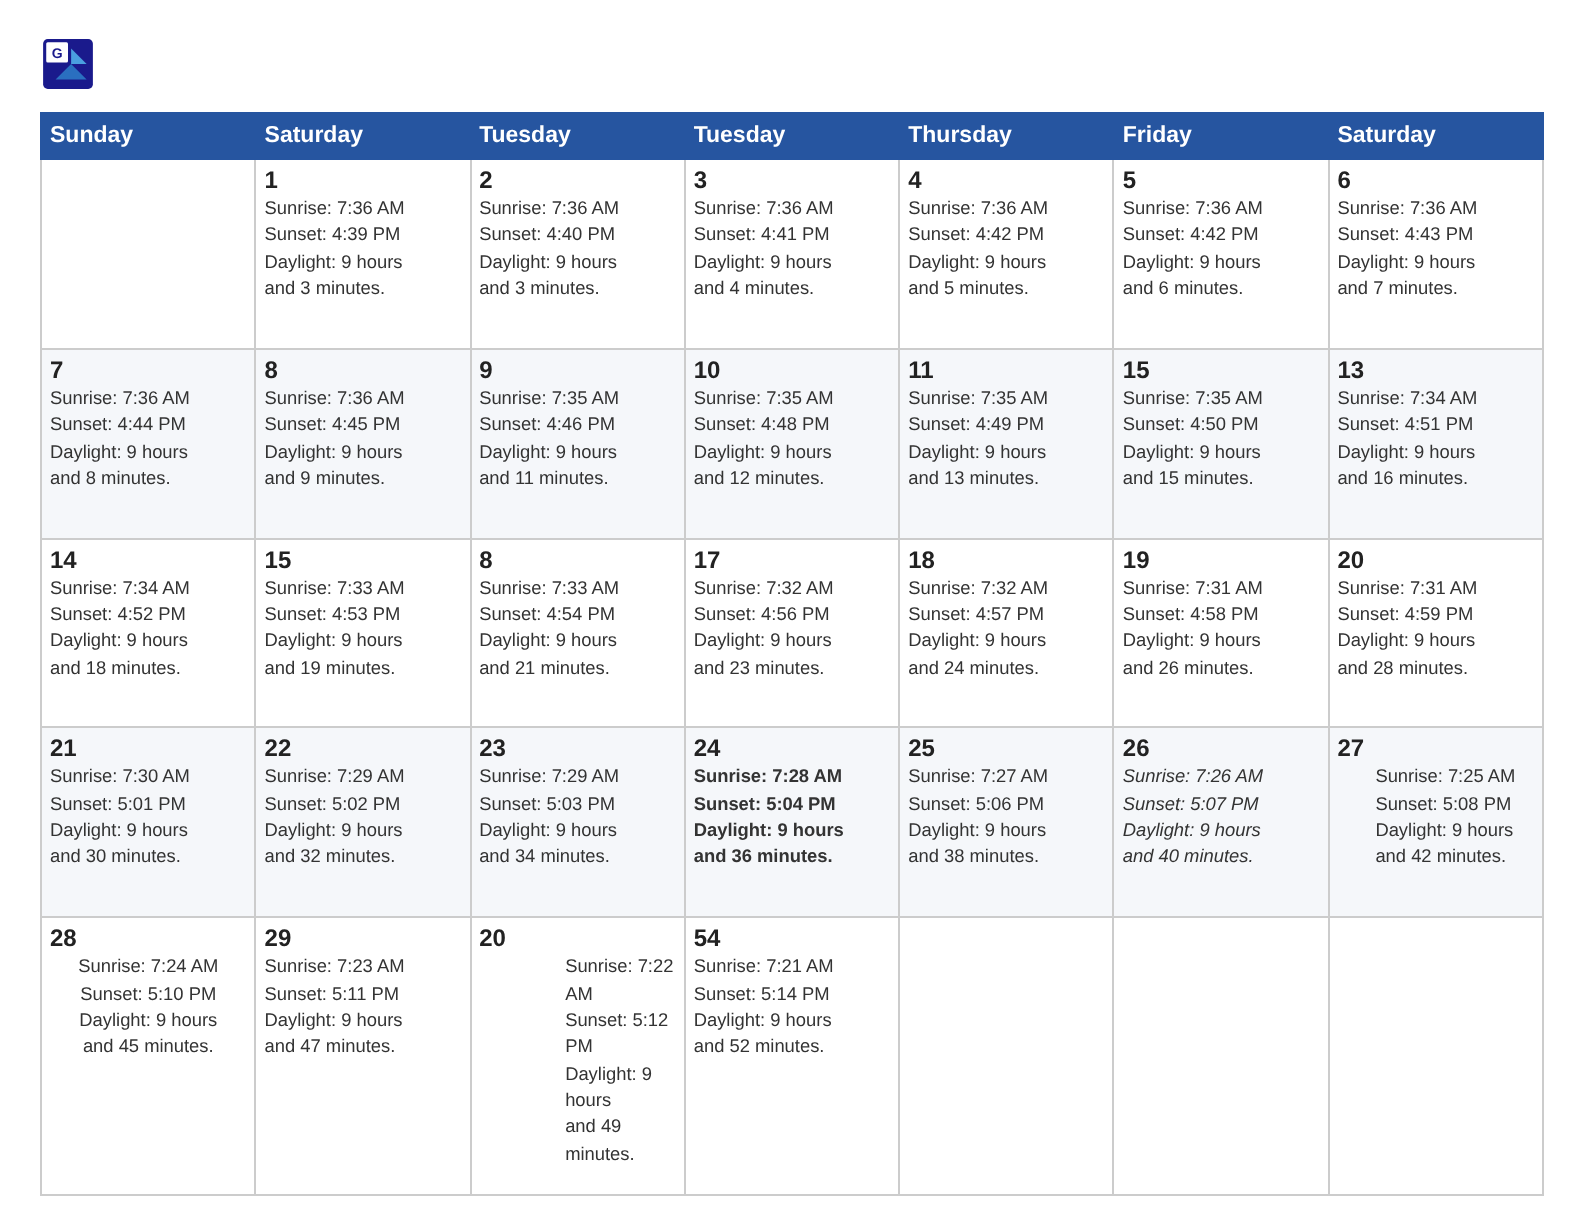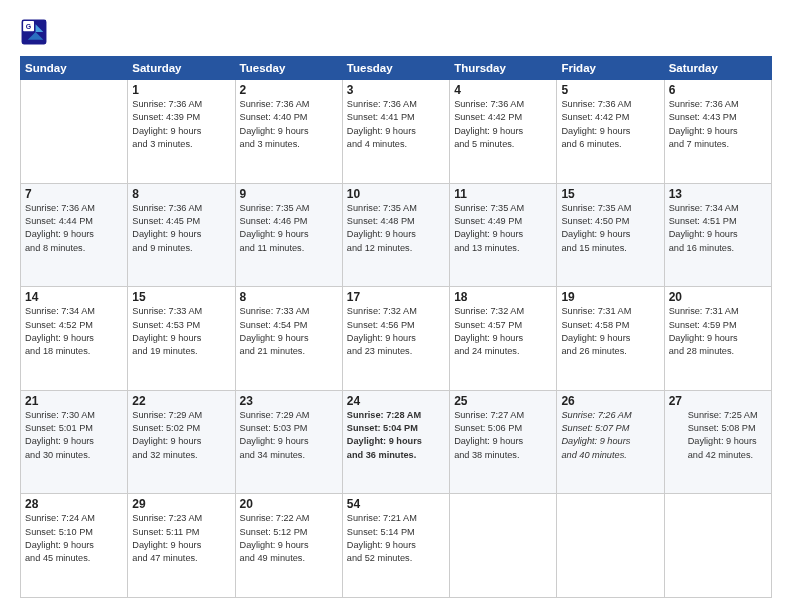--- a/index.html
+++ b/index.html
@@ -320,35 +320,35 @@
             <span class="day-number">27</span>
             <div class="day-info" style="white-space: pre-line; margin-left: 19px;">Sunrise: 7:25 AM
 Sunset: 5:08 PM
 Daylight: 9 hours
 and 42 minutes.</div>
           </td>
         </tr>
         <tr>
           <td>
             <span class="day-number">28</span>
-            <div class="day-info" style="white-space: pre-line;">Sunrise: 7:24 AM
+            <div class="day-info" style="white-space: pre-line; text-align: center;">Sunrise: 7:24 AM
 Sunset: 5:10 PM
 Daylight: 9 hours
 and 45 minutes.</div>
           </td>
           <td>
             <span class="day-number">29</span>
             <div class="day-info" style="white-space: pre-line;">Sunrise: 7:23 AM
 Sunset: 5:11 PM
 Daylight: 9 hours
 and 47 minutes.</div>
           </td>
           <td>
             <span class="day-number">20</span>
-            <div class="day-info" style="white-space: pre-line;">Sunrise: 7:22 AM
+            <div class="day-info" style="white-space: pre-line; margin-left: 43px;">Sunrise: 7:22 AM
 Sunset: 5:12 PM
 Daylight: 9 hours
 and 49 minutes.</div>
           </td>
           <td>
             <span class="day-number">54</span>
             <div class="day-info" style="white-space: pre-line;">Sunrise: 7:21 AM
 Sunset: 5:14 PM
 Daylight: 9 hours
 and 52 minutes.</div>

